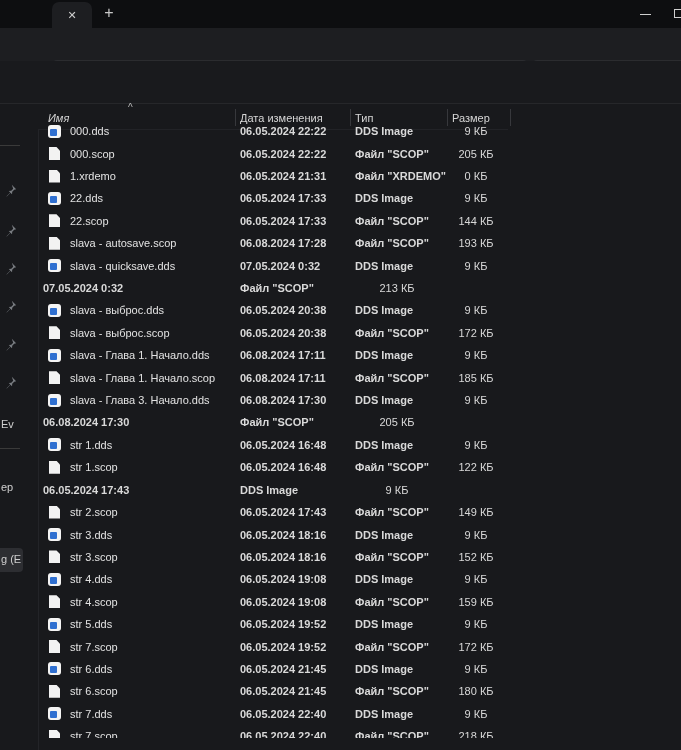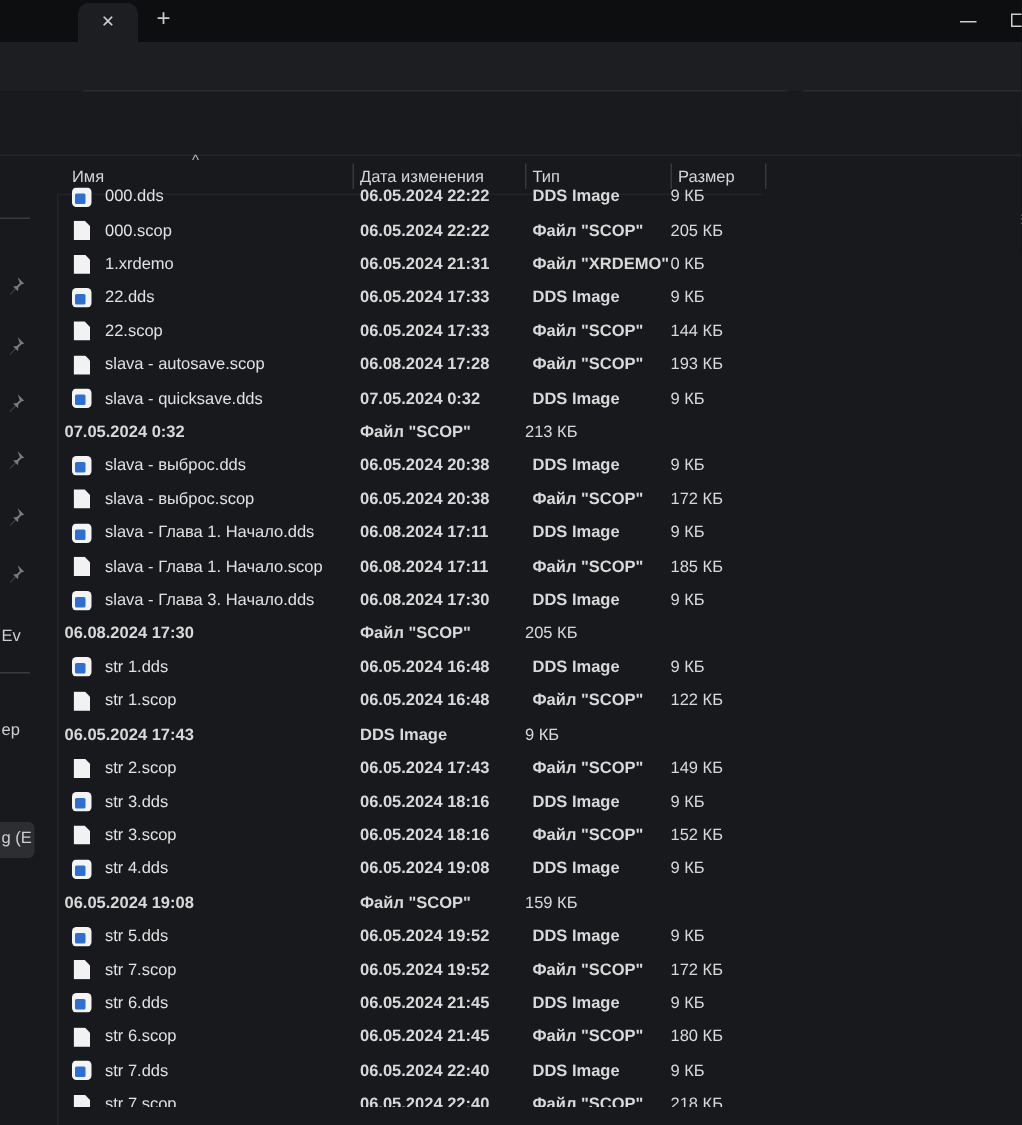--- a/index.html
+++ b/index.html
@@ -53,30 +53,30 @@
   .pin { position:absolute; left:4px; width:13px; height:13px; opacity:.85; }
   .frag { position:absolute; left:1px; font-size:11px; color:#cfcfcf; white-space:nowrap; }
   .frag-sel { position:absolute; left:-8px; top:444px; width:31px; height:24px; background:#2d2e32;
               border-radius:4px; }
 
   
   .grid { display:grid; grid-template-columns:197px 115px 97px 61px; align-items:center; }
   .hdr { position:absolute; left:38px; top:2px; width:470px; height:24px; font-size:11px;
          color:#d6d6d6; border-bottom:1px solid #222327; }
   .hdr .cell { padding-left:5px; }
-  .hdr .cell.name { padding-left:10px; }
+  .hdr .cell.name { padding-left:10px;font-style:italic; }
   .hcaret { position:absolute; left:90px; top:-4px; font-size:10px; color:#bbbbbb; }
   .hdiv { position:absolute; top:5px; width:1px; height:17px; background:#37383c; }
 
   .list { position:absolute; left:38px; top:16px; width:643px; height:618px; overflow:hidden; }
   .row { height:22.42px; font-size:11px; color:#e2e2e2; }
   .cell.name { display:flex; align-items:center; gap:9px; padding-left:10px; overflow:hidden;
                white-space:nowrap; }
   .cell.date, .cell.type { padding-left:5px; color:#d9d9d9; white-space:nowrap;font-weight:bold; }
-  .cell.size { text-align:left; padding-right:3px; color:#d9d9d9; white-space:nowrap; }
+  .cell.size { text-align:center; padding-right:3px; color:#d9d9d9; white-space:nowrap; }
 
   .fi { flex:0 0 auto; display:inline-block; }
   .fi-dds { width:13px; height:13px; background:#f4f4f4; border-radius:3px; position:relative; }
   .fi-dds::after { content:''; position:absolute; left:2px; bottom:2px; width:7px; height:7px;
                    background:#2f6fd0; border-radius:1px; }
   .fi-doc { width:11px; height:13px; background:#f2f2f2; margin:0 1px;
             clip-path:polygon(0 0,68% 0,100% 28%,100% 100%,0 100%); }
 </style>
 </head>
 <body>
@@ -393,20 +393,24 @@
         <div class="row grid">
           <div class="cell name">
             <span class="fi fi-dds"></span>
             <span class="fname">str 4.dds</span>
           </div>
           <div class="cell date">06.05.2024 19:08</div>
           <div class="cell type">DDS Image</div>
           <div class="cell size">9 КБ</div>
         </div>
         <div class="row grid">
+          <div class="cell name">
+            <span class="fi fi-doc"></span>
+            <span class="fname">str 4.scop</span>
+          </div>
           <div class="cell date">06.05.2024 19:08</div>
           <div class="cell type">Файл "SCOP"</div>
           <div class="cell size">159 КБ</div>
         </div>
         <div class="row grid">
           <div class="cell name">
             <span class="fi fi-dds"></span>
             <span class="fname">str 5.dds</span>
           </div>
           <div class="cell date">06.05.2024 19:52</div>

